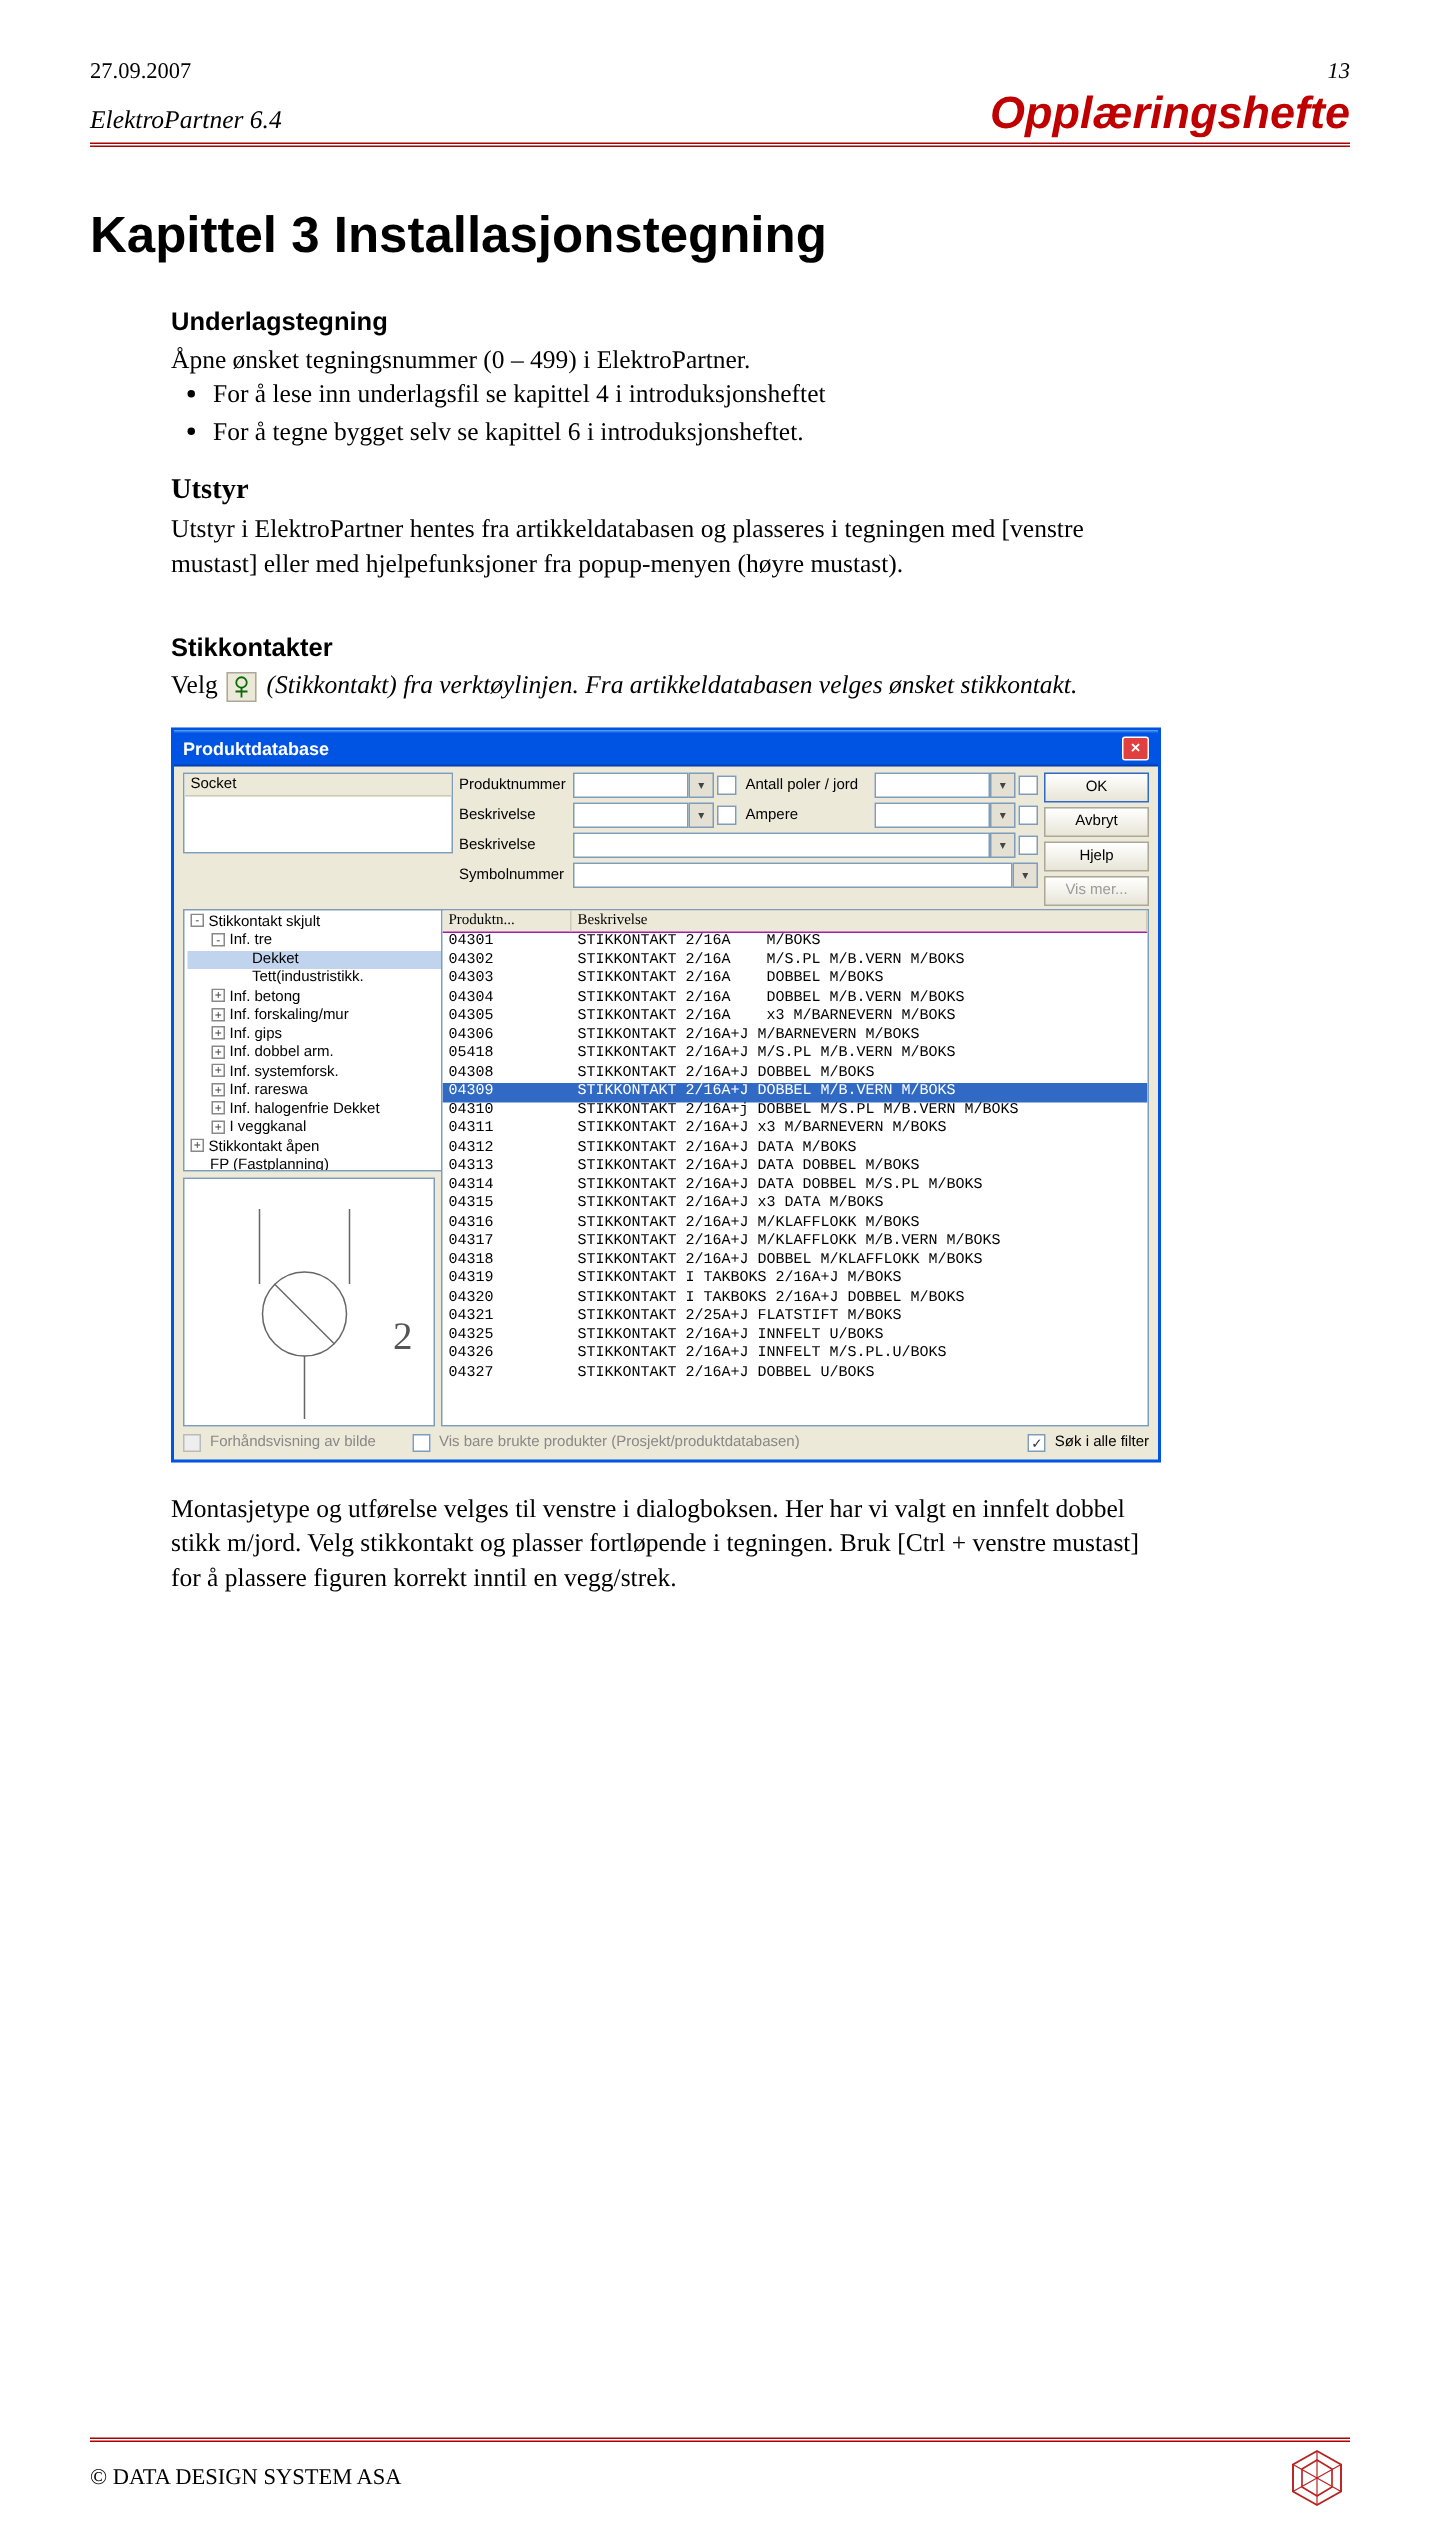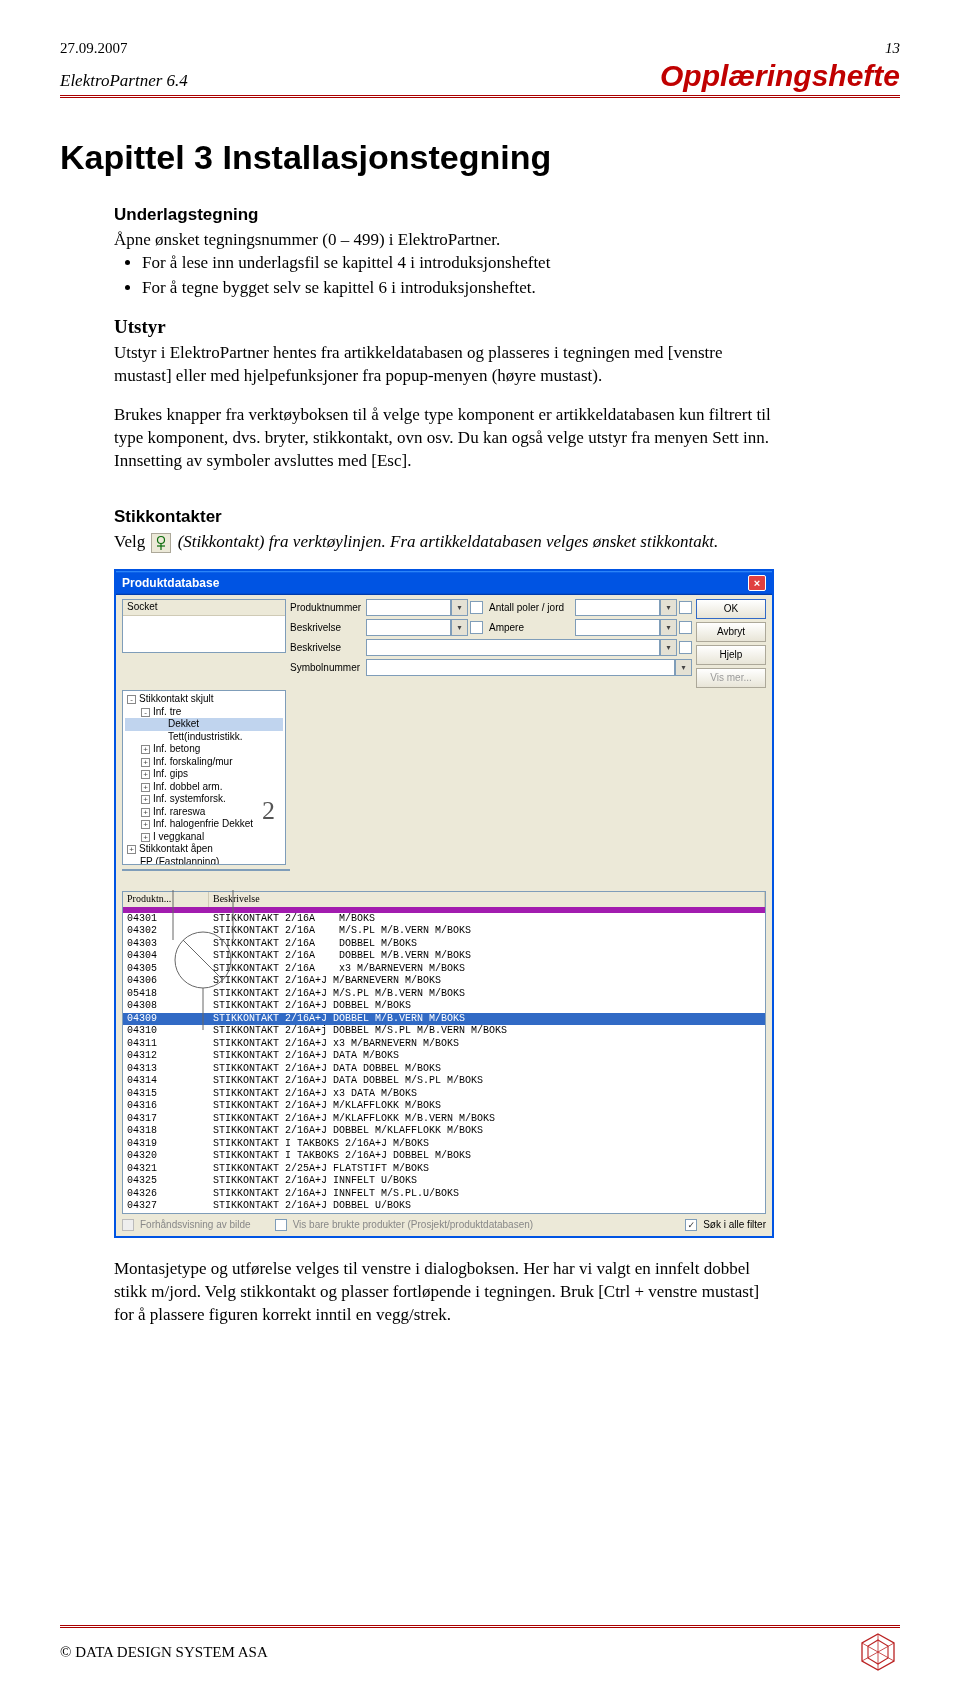--- a/index.html
+++ b/index.html
@@ -68,44 +68,44 @@
     padding: 4px 6px;
     display: flex; justify-content: space-between; align-items: center;
   }
   .close-x {
     width: 18px; height: 16px; background: #e04040; color: #fff;
     display: flex; align-items: center; justify-content: center;
     border: 1px solid #fff; border-radius: 2px; font-size: 11px; font-family: Arial;
   }
   .dialog-top { display: flex; padding: 4px 6px 2px 6px; gap: 4px; }
   .tree-panel {
-    width: 164px; background: #fff; border: 1px solid #7f9db9;
+    width: 180px; background: #fff; border: 1px solid #7f9db9;
     padding: 2px; font-size: 10px; line-height: 1.25;
   }
   .tree-row { white-space: nowrap; overflow: hidden; }
   .tree-sel { background: #c0d4ee; }
   .tree-glyph { display:inline-block; width:9px; height:9px; border:1px solid #888; color:#444; font-size:8px; line-height:8px; text-align:center; margin-right:3px; vertical-align: middle; }
   .filter-grid { flex: 1; display: grid; grid-template-columns: 70px 1fr 80px 1fr; column-gap: 6px; row-gap: 3px; align-content: start; }
   .filter-label { font-size: 10px; align-self: center; }
   .combo { display: flex; align-items: stretch; }
   .combo-input { flex:1; height: 17px; border: 1px solid #7f9db9; background: #fff; font-size: 10px; padding: 0 2px; }
   .combo-btn { width: 17px; height: 17px; border: 1px solid #7f9db9; background: #e4e1d4; display:flex; align-items:center; justify-content:center; font-size:8px; color:#444; }
   .combo-check { width: 13px; height: 13px; border: 1px solid #7f9db9; background:#fff; margin-left: 2px; align-self: center; }
   .btn-col { width: 70px; display: flex; flex-direction: column; gap: 3px; }
   .win-btn { height: 20px; border: 1px solid #aca899; background: linear-gradient(#fff,#e8e5d7); font-size: 10px; text-align: center; line-height: 18px; }
   .win-btn.primary { border-color: #3169c6; }
   .win-btn.disabled { color: #9a9a9a; }
 
-  .dialog-main { display: flex; padding: 0 6px 2px 6px; gap: 20px; flex-direction: column; }
+  .dialog-main { display: flex; padding: 0 6px 2px 6px; gap: 4px; }
   .left-col { width: 168px; display: flex; flex-direction: column; gap: 4px; }
   .preview-panel { flex:1; background:#fff; border:1px solid #7f9db9; height: 170px; position: relative; }
   .preview-panel svg { position: absolute; top: 10px; left: 20px; }
   .preview-num { position:absolute; right: 14px; bottom: 44px; font-family: "Times New Roman", serif; font-size: 26px; color:#555; }
   .grid-panel { flex:1; background:#fff; border:1px solid #7f9db9; height: 345px; overflow: hidden; font-family: "Courier New", monospace; font-size: 10px; line-height: 1.25; }
-  .grid-header { display:flex; background:#ece9d8; border-bottom:6px solid #a21caf; font-family: Tahoma; font-size:10px; }
+  .grid-header { display:flex; background:#ece9d8; border-bottom:1px solid #a21caf; font-family: Tahoma; font-size:10px; }
   .gh { padding: 1px 4px; border-right:1px solid #cfcab5; }
   .grid-row { display:flex; white-space: pre; }
   .grid-row.sel { background: #316ac5; color: #fff; }
   .gc1 { width: 86px; padding-left: 4px; }
   .gc2 { flex: 1; padding-left: 4px; }
 
   .dialog-bottom { display:flex; align-items:center; padding: 3px 6px 5px 6px; gap: 6px; font-size:10px; }
   .chk { width: 12px; height: 12px; border:1px solid #7f9db9; background:#fff; }
   .chk.disabled { background:#eee; border-color:#bbb; }
   .bottom-text { color:#888; }
@@ -138,21 +138,20 @@
 
   <div class="subheading">Underlagstegning</div>
   <div class="body-text-nb">Åpne ønsket tegningsnummer (0 – 499) i ElektroPartner.</div>
   <ul class="bullets">
     <li>For å lese inn underlagsfil se kapittel 4 i introduksjonsheftet</li>
     <li>For å tegne bygget selv se kapittel 6 i introduksjonsheftet.</li>
   </ul>
 
   <div class="section-title-serif">Utstyr</div>
   <div class="body-text">Utstyr i ElektroPartner hentes fra artikkeldatabasen og plasseres i tegningen med [venstre mustast]  eller med hjelpefunksjoner fra popup-menyen (høyre mustast).</div>
-  <div class="body-text">Brukes knapper fra verktøyboksen til å velge type komponent er artikkeldatabasen kun filtrert til type komponent, dvs. bryter, stikkontakt, ovn osv. Du kan også velge utstyr fra menyen Sett inn. Innsetting av symboler avsluttes med [Esc].</div>
 
   <br>
   <div class="subheading">Stikkontakter</div>
   <div class="body-text">
     <span>Velg </span><span class="inline-icon">
       <svg width="16" height="16">
           <circle cx="8" cy="5" r="3.5" fill="none" stroke="#0a6b0a" stroke-width="1.2"></circle>
           <line x1="8" y1="8.5" x2="8" y2="15" stroke="#0a6b0a" stroke-width="1.2"></line>
           <line x1="4" y1="11" x2="12" y2="11" stroke="#0a6b0a" stroke-width="1.2"></line>
         </svg>

